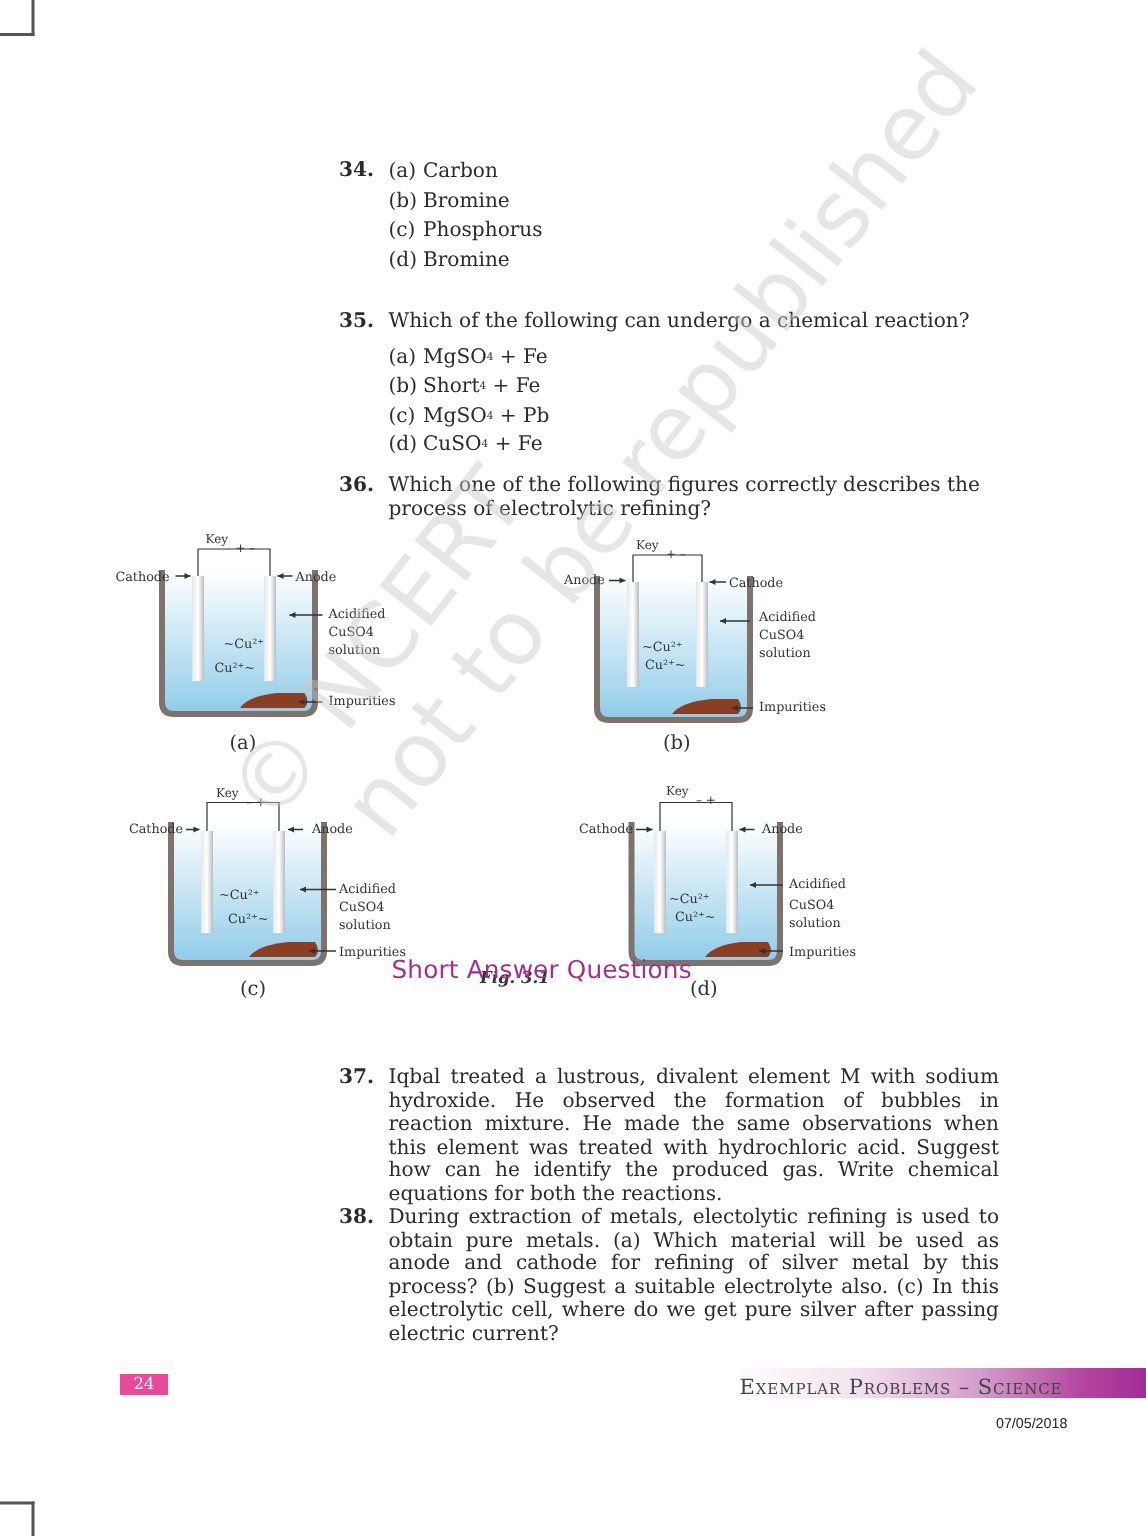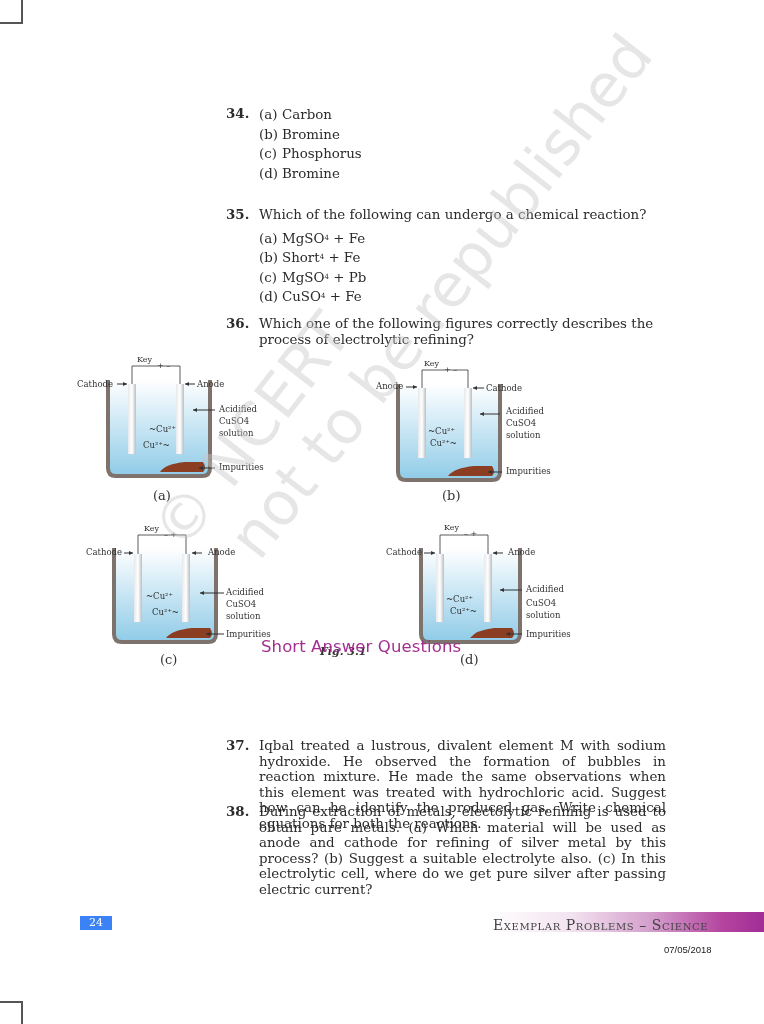--- a/index.html
+++ b/index.html
@@ -43,21 +43,21 @@
     }
 
     .section-title {
       position: absolute; left: 261px; top: 637px;
       font-family: "DejaVu Sans", "Liberation Sans", sans-serif;
       font-size: 16.5px; color: #a3308f; letter-spacing: 0.1px;
     }
 
     .page-num {
       position: absolute; left: 80px; top: 916px; width: 32px; height: 14px;
-      background: #3b82f6; color: #ffffff; font-size: 11px; line-height: 14px;
+      background: #ec4899; color: #ffffff; font-size: 11px; line-height: 14px;
       text-align: center;
     }
     .footer-bar {
       position: absolute; left: 488px; top: 912px; width: 276px; height: 20px;
       background: linear-gradient(to right, #ffffff 0%, #f3e3f0 30%, #d39ccb 60%, #b4449f 85%, #a12d96 100%);
     }
     .footer-text {
       position: absolute; left: 493px; top: 917px;
       font-size: 14px; color: #444; letter-spacing: 0.6px; font-variant: small-caps;
     }
@@ -261,21 +261,21 @@
       <path d="M128 114 l4 -2 v4 z" fill="#333"></path>
     <text x="148" y="117" font-size="8.5" fill="#333" font-family="DejaVu Serif, serif">Impurities</text>
   </svg>
   <span class="fig-label" style="left:82px; top:132px;">(d)</span>
 </div>
 
 <span class="fig-caption">Fig. 3.1</span>
 
 <div class="section-title">Short Answer Questions</div>
 
-<div class="q" style="top:711px;margin-top:27px;">
+<div class="q" style="top:711px;">
   <span class="num">37.</span>
   <div class="stem just">Iqbal treated a lustrous, divalent element M with sodium hydroxide. He observed the formation of bubbles in reaction mixture. He made the same observations when this element was treated with hydrochloric acid. Suggest how can he identify the produced gas. Write chemical equations for both the reactions.</div>
 </div>
 
 <div class="q" style="top:804px;">
   <span class="num">38.</span>
   <div class="stem just">During extraction of metals, electolytic refining is used to obtain pure metals. (a) Which material will be used as anode and cathode for refining of silver metal by this process? (b) Suggest a suitable electrolyte also. (c) In this electrolytic cell, where do we get pure silver after passing electric current?</div>
 </div>
 
 <div class="watermark">

